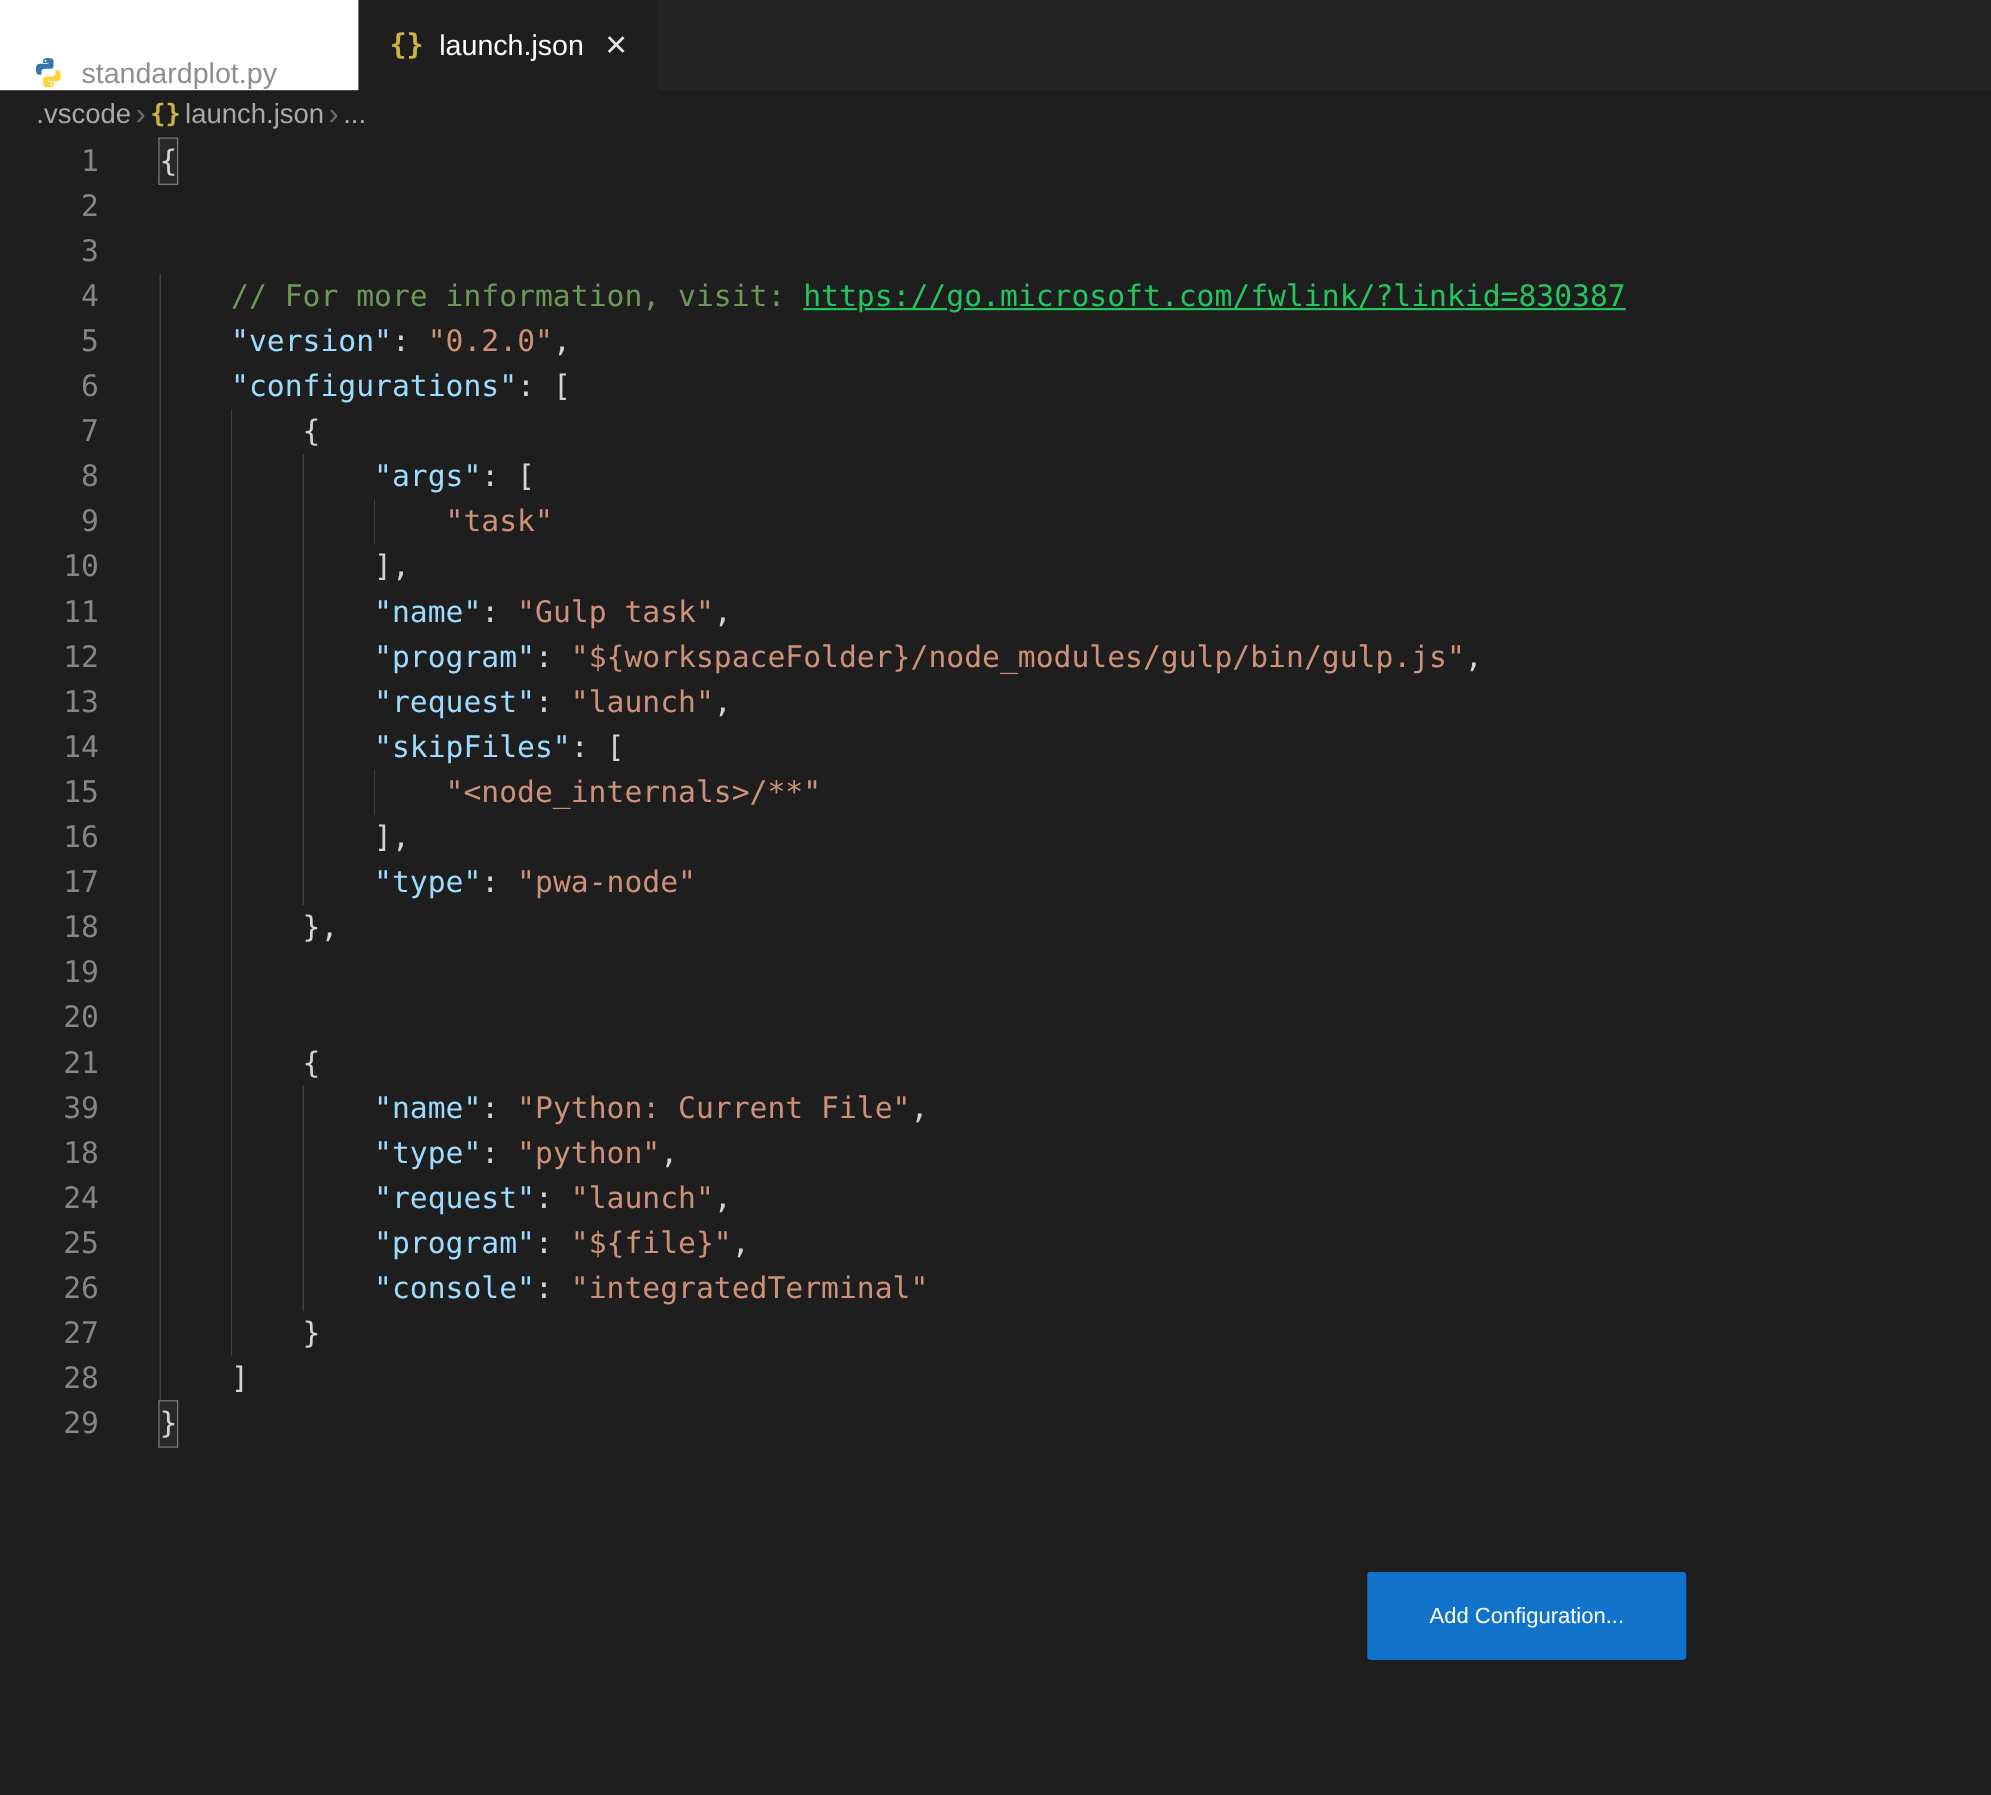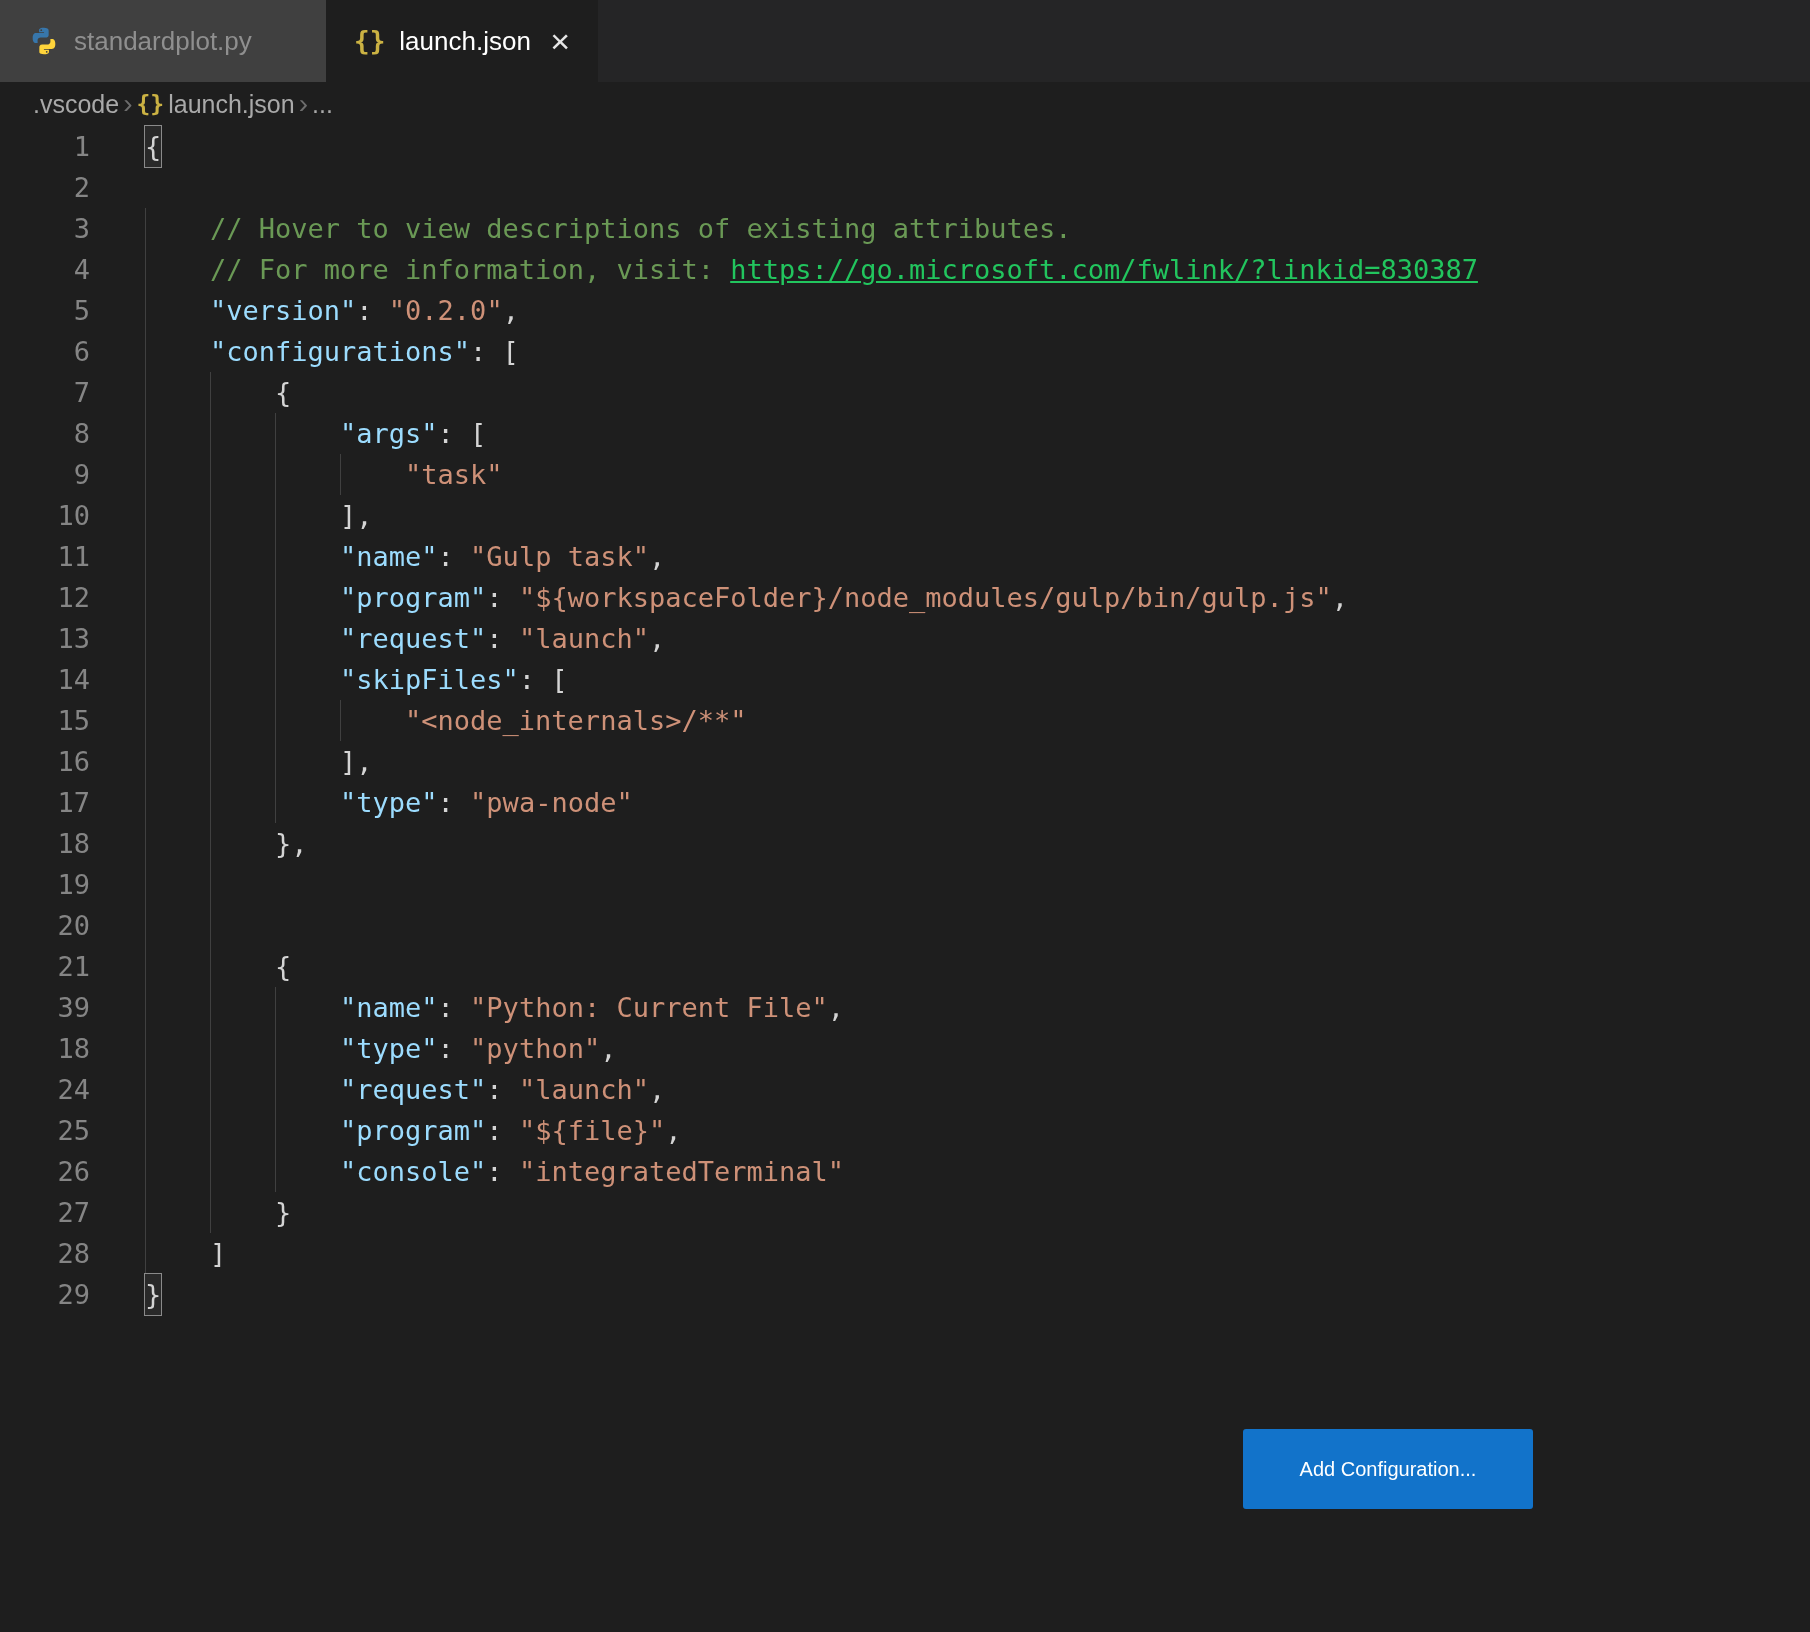--- a/index.html
+++ b/index.html
@@ -2,21 +2,21 @@
 <html><head>
 <meta charset="utf-8">
 <style>
   * { margin:0; padding:0; box-sizing:border-box; }
   html,body { width:1810px; height:1632px; overflow:hidden; }
   body { background:#1e1e1e; font-family:"Liberation Sans", sans-serif; position:relative; }
 
   
   .tabbar { height:82px; background:#252526; display:flex; align-items:stretch; }
   .tab { display:flex; align-items:center; gap:14px; padding:0 28px; font-size:26px; }
-  .tab.inactive { background:#404040; color:#8f8f8f; width:326px; }
+  .tab.inactive { background:#ffffff; color:#8f8f8f; width:326px;align-items:flex-end; }
   .tab.active { background:#1e1e1e; color:#ffffff; width:272px; }
   .pyicon { width:32px; height:32px; flex:none; }
   .json-glyph { color:#cbb243; font-weight:bold; font-size:26px; font-family:"DejaVu Sans Mono", monospace; }
   .close { color:#e6e6e6; font-size:34px; line-height:1; margin-left:auto; cursor:pointer; }
 
   
   .breadcrumb { height:44px; background:#1e1e1e; display:flex; align-items:center; padding-left:33px; gap:4px; color:#a9a9a9; font-size:25px; }
   .crumb { cursor:pointer; }
   .crumb-sep { color:#6d6d6d; font-size:28px; line-height:1; }
   .bc-json { color:#cbb243; font-weight:bold; font-size:23px; font-family:"DejaVu Sans Mono", monospace; }
@@ -72,21 +72,20 @@
   <div>
       <div class="line">
         <div class="gutter">1</div>
         <div class="code"><span class="tk-bracket">{</span></div>
       </div>
       <div class="line">
         <div class="gutter">2</div>
       </div>
       <div class="line">
         <div class="gutter">3</div>
-        <div class="code"><span class="ind">    </span><span class="tk-comment">// Hover to view descriptions of existing attributes.</span></div>
       </div>
       <div class="line">
         <div class="gutter">4</div>
         <div class="code"><span class="ind">    </span><span class="tk-comment">// For more information, visit: </span><span class="tk-link">https://go.microsoft.com/fwlink/?linkid=830387</span></div>
       </div>
       <div class="line">
         <div class="gutter">5</div>
         <div class="code"><span class="ind">    </span><span class="tk-key">"version"</span><span class="tk-punct">: </span><span class="tk-string">"0.2.0"</span><span class="tk-punct">,</span></div>
       </div>
       <div class="line">

